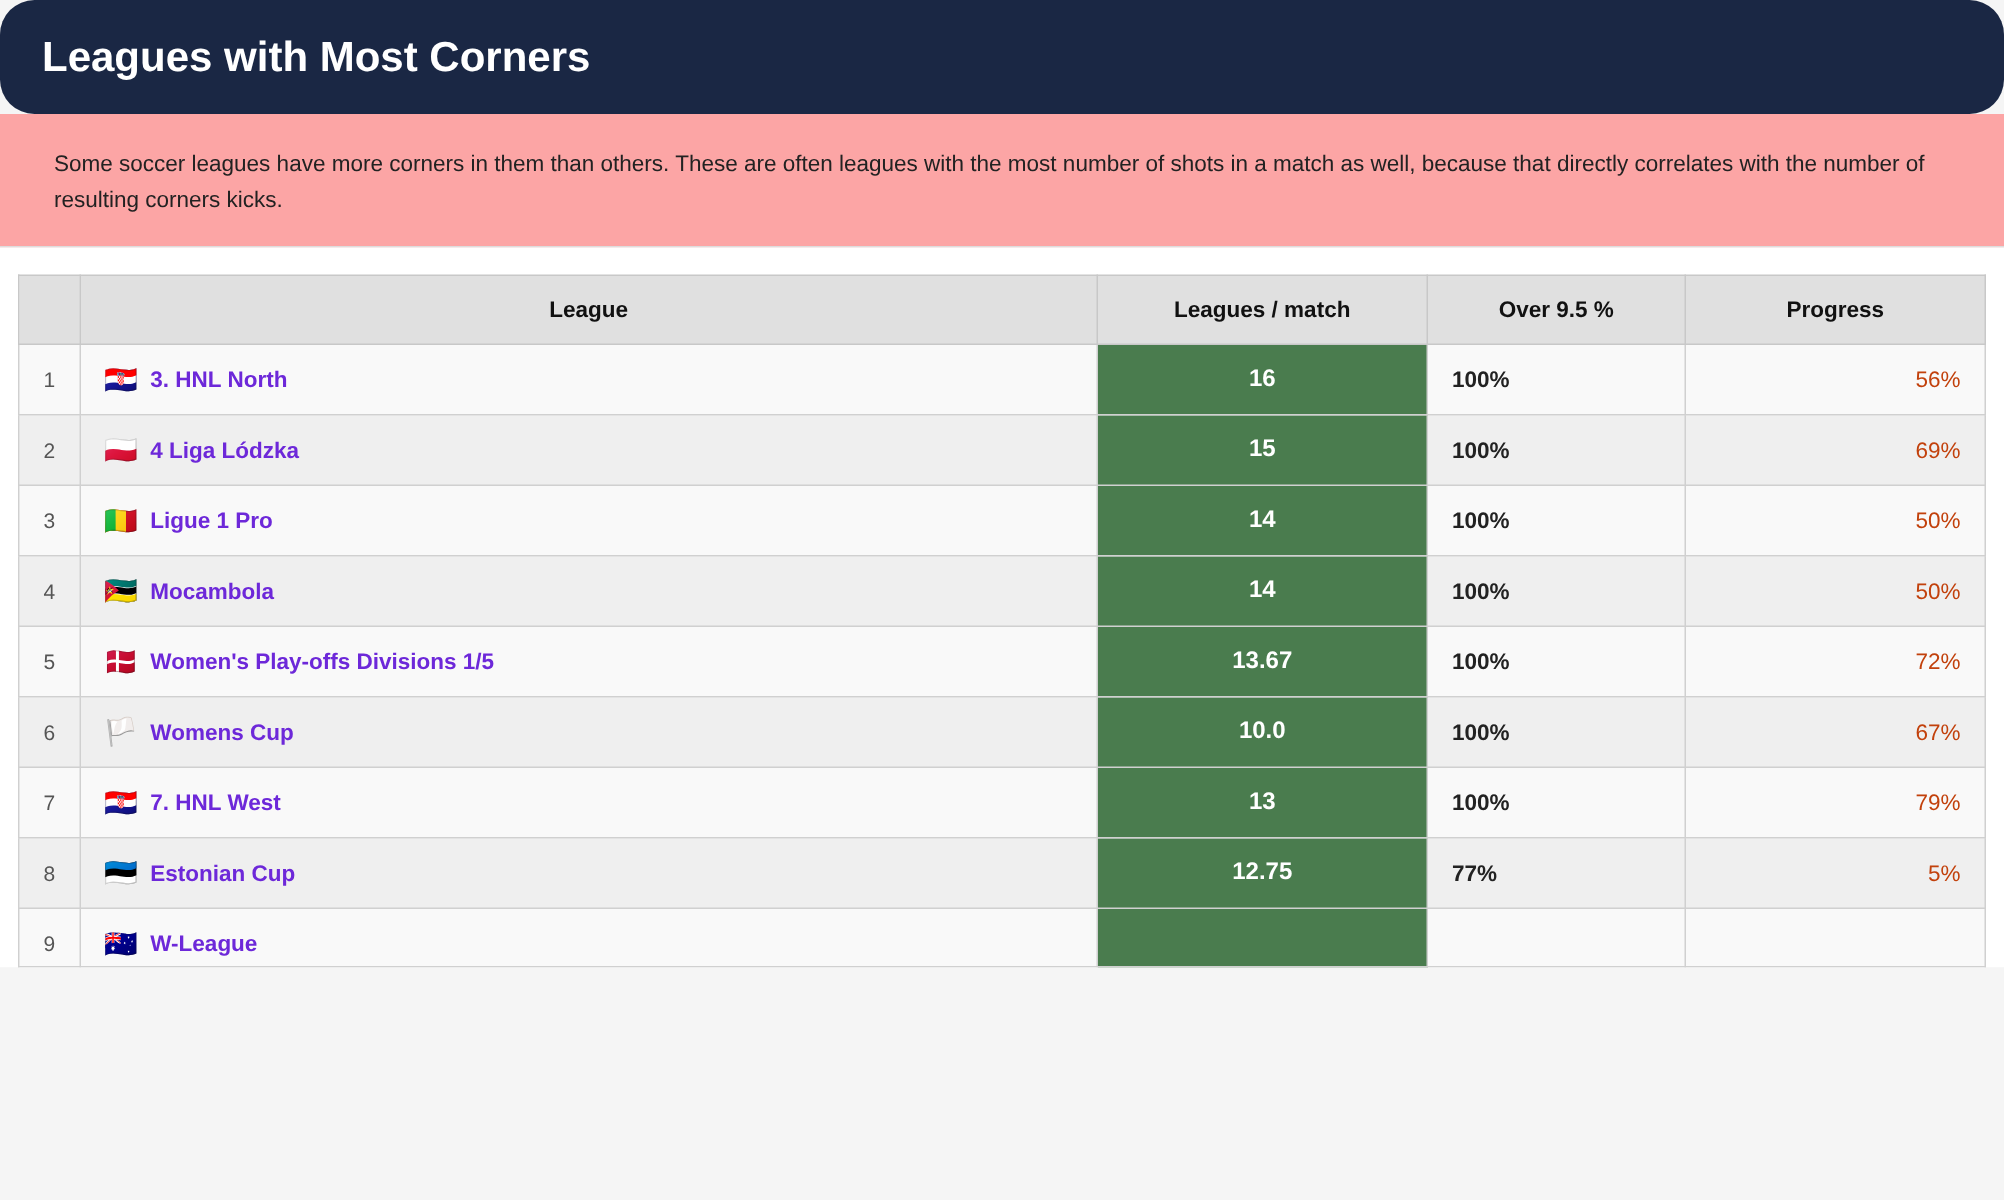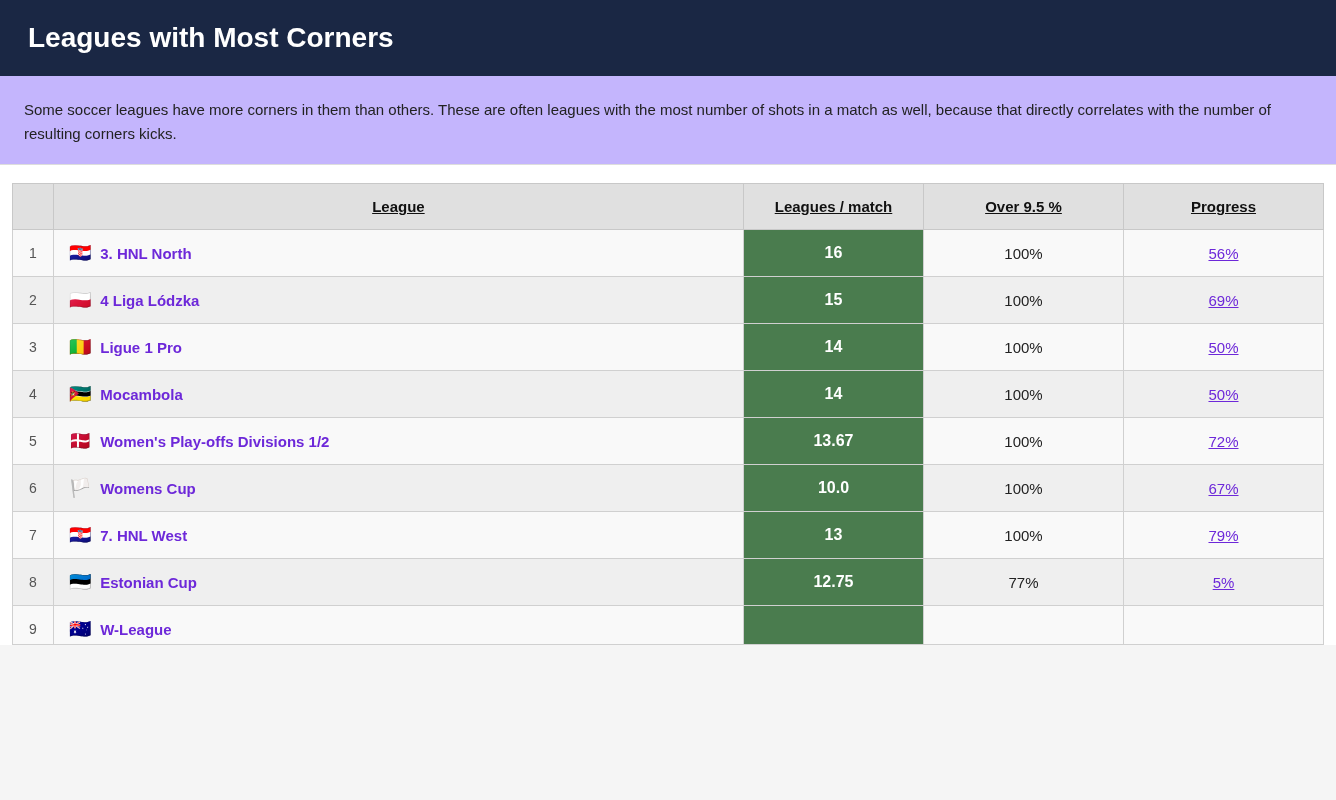--- a/index.html
+++ b/index.html
@@ -5,30 +5,31 @@
     * { box-sizing: border-box; margin: 0; padding: 0; }
     body {
       font-family: Arial, sans-serif;
       background: #f5f5f5;
       color: #222;
     }
 
     .header-bar {
       background: #1a2744;
       padding: 22px 28px 22px 28px;
+      border-radius: 23px;
     }
     .header-bar h1 {
       color: #fff;
       font-size: 28px;
       font-weight: 800;
     }
 
     .description {
-      background: #c4b5fd;
-      padding: 22px 28px 18px 24px;
+      background: #fca5a5;
+      padding: 22px 28px 18px 36px;
       font-size: 15px;
       line-height: 1.6;
       color: #222;
       border-bottom: 1px solid #ddd;
     }
 
     .table-wrapper {
       background: #fff;
       padding: 18px 12px 0 12px;
     }
@@ -42,21 +43,20 @@
     thead tr {
       background: #e0e0e0;
     }
 
     thead th {
       padding: 14px 16px;
       font-weight: 700;
       color: #111;
       text-align: center;
       border: 1px solid #c8c8c8;
-      text-decoration: underline;
     }
     thead th:first-child {
       text-align: center;
     }
     thead th.league-col {
       text-align: center;
     }
 
     tbody tr {
       border-bottom: 1px solid #d0d0d0;
@@ -93,36 +93,35 @@
       text-decoration: none;
       font-size: 15px;
     }
 
     .corners-cell {
       background: #4a7c4e;
       color: #fff;
       font-weight: 700;
       font-size: 16px;
       text-align: center;
-      width: 180px;
+      width: 220px;
     }
 
     .over-cell {
-      text-align: center;
-      font-weight: 400;
-      font-size: 15px;
+      text-align: left;
+      font-weight: 700;
+      font-size: 15px;
+      width: 172px;
+    }
+
+    .progress-cell {
+      text-align: right;
+      font-size: 15px;
+      color: #c2410c;
       width: 200px;
-    }
-
-    .progress-cell {
-      text-align: center;
-      font-size: 15px;
-      color: #6d28d9;
-      width: 200px;
-      text-decoration: underline;
     }
 
     .flag {
       font-size: 18px;
       line-height: 1;
     }
 
     .partial-row td {
       padding-bottom: 6px;
     }
@@ -196,21 +195,21 @@
           </td>
           <td class="corners-cell">14</td>
           <td class="over-cell">100%</td>
           <td class="progress-cell">50%</td>
         </tr>
         <tr>
           <td class="rank-cell">5</td>
           <td>
             <div class="league-cell">
               <span class="flag">🇩🇰</span>
-              <a class="league-link" href="#">Women's Play-offs Divisions 1/2</a>
+              <a class="league-link" href="#">Women's Play-offs Divisions 1/5</a>
             </div>
           </td>
           <td class="corners-cell">13.67</td>
           <td class="over-cell">100%</td>
           <td class="progress-cell">72%</td>
         </tr>
         <tr>
           <td class="rank-cell">6</td>
           <td>
             <div class="league-cell">

